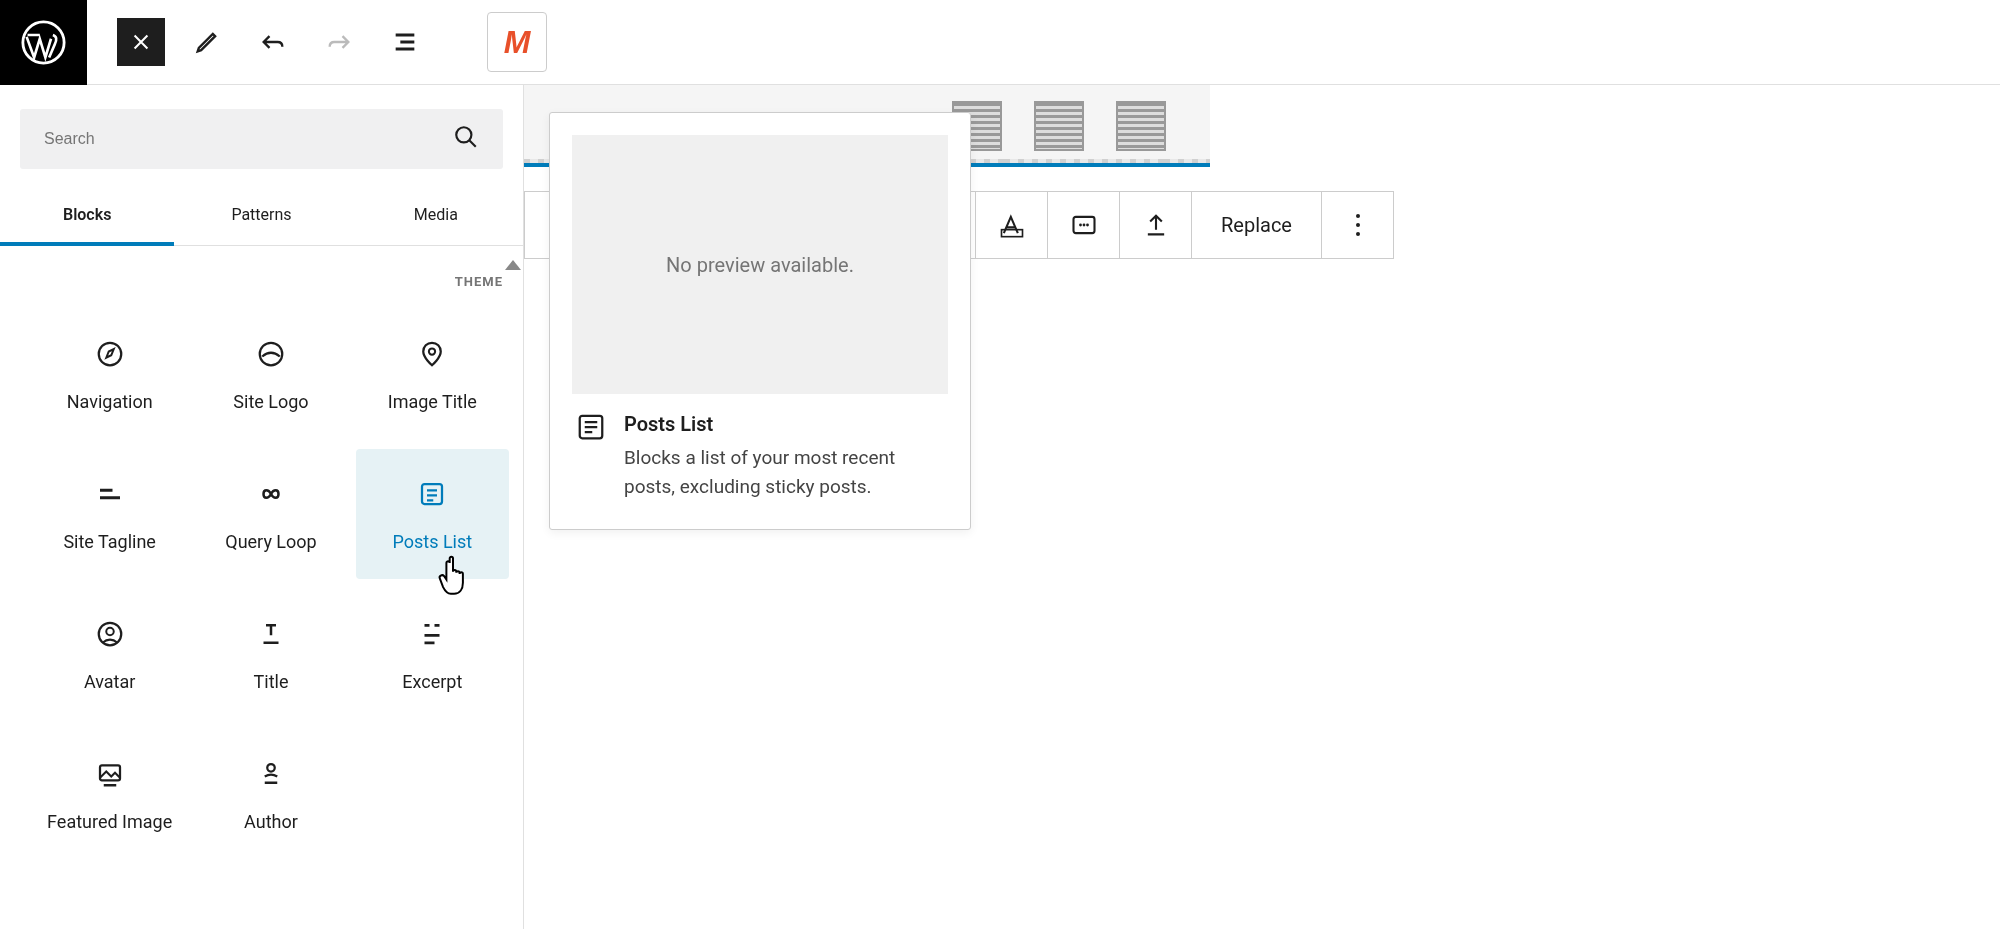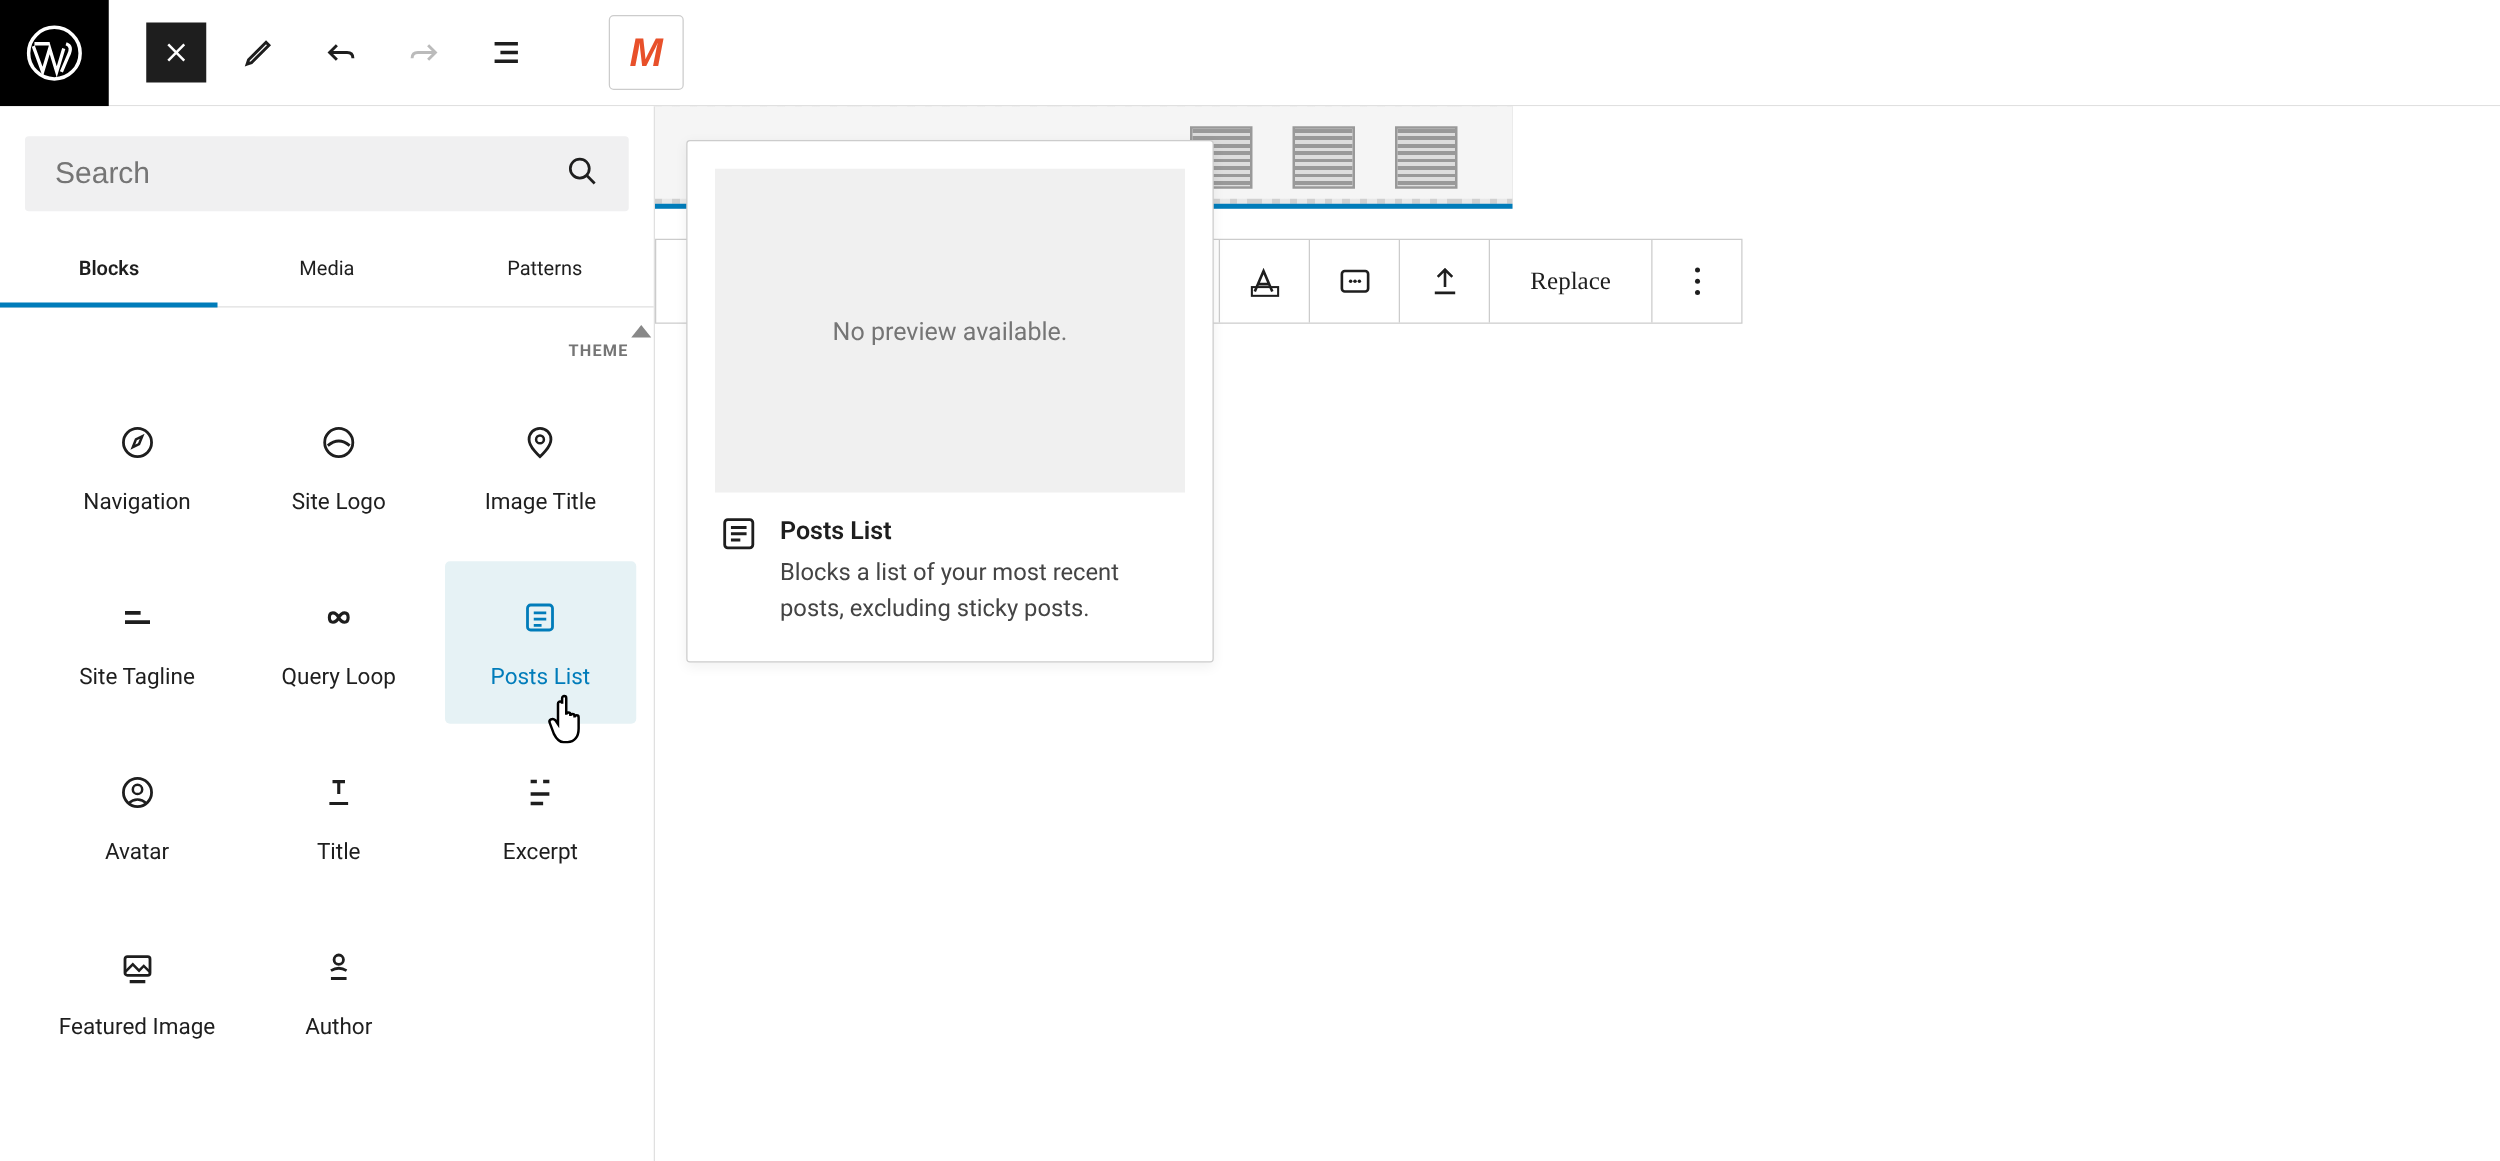--- a/index.html
+++ b/index.html
@@ -92,21 +92,21 @@
     align-items: center;
     justify-content: space-between;
     background: #f0f0f1;
     border-radius: 3px;
     height: 60px;
     padding: 0 24px;
   }
   .search-input {
     border: none;
     background: transparent;
-    font-size: 24px;
+    font-size: 16px;
     color: #7f1d1d;
     outline: none;
     width: 100%;
   }
   .search-input::placeholder { color: #757575; }
   .search-icon svg { width: 26px; height: 26px; }
 
   .sb-tabs {
     display: flex;
     padding-left: 0;
@@ -221,21 +221,20 @@
     background: #fff;
     height: 68px;
   }
   .bt-cell {
     border-left: 1px solid #ccc;
     display: flex;
     align-items: center;
     justify-content: center;
     width: 72px;
     height: 100%;
-    font-family: Liberation Serif, serif;
   }
   .bt-cell:first-child { border-left: none; }
   .bt-cell.wide { width: 130px; font-size: 20px; }
   .bt-cell svg { width: 28px; height: 28px; }
   .bt-more svg { width: 6px; height: 26px; }
 
   
   .preview-popover {
     position: absolute;
     top: 112px;
@@ -326,22 +325,22 @@
         <svg viewBox="0 0 24 24">
             <circle cx="10" cy="10" r="7" fill="none" stroke="#1e1e1e" stroke-width="2"></circle>
             <path d="M15 15 L21 21" stroke="#1e1e1e" stroke-width="2"></path>
           </svg>
       </span>
     </div>
   </div>
 
   <div class="sb-tabs">
     <div class="sb-tab active">Blocks</div>
+    <div class="sb-tab">Patterns</div>
     <div class="sb-tab">Media</div>
-    <div class="sb-tab">Patterns</div>
   </div>
 
   <div class="theme-header">THEME</div>
 
   <div class="block-grid">
 
     <div class="block-item">
       <div class="block-icon">
           <svg viewBox="0 0 24 24">
             <circle cx="12" cy="12" r="9" fill="none" stroke="#1e1e1e" stroke-width="1.8"></circle>

